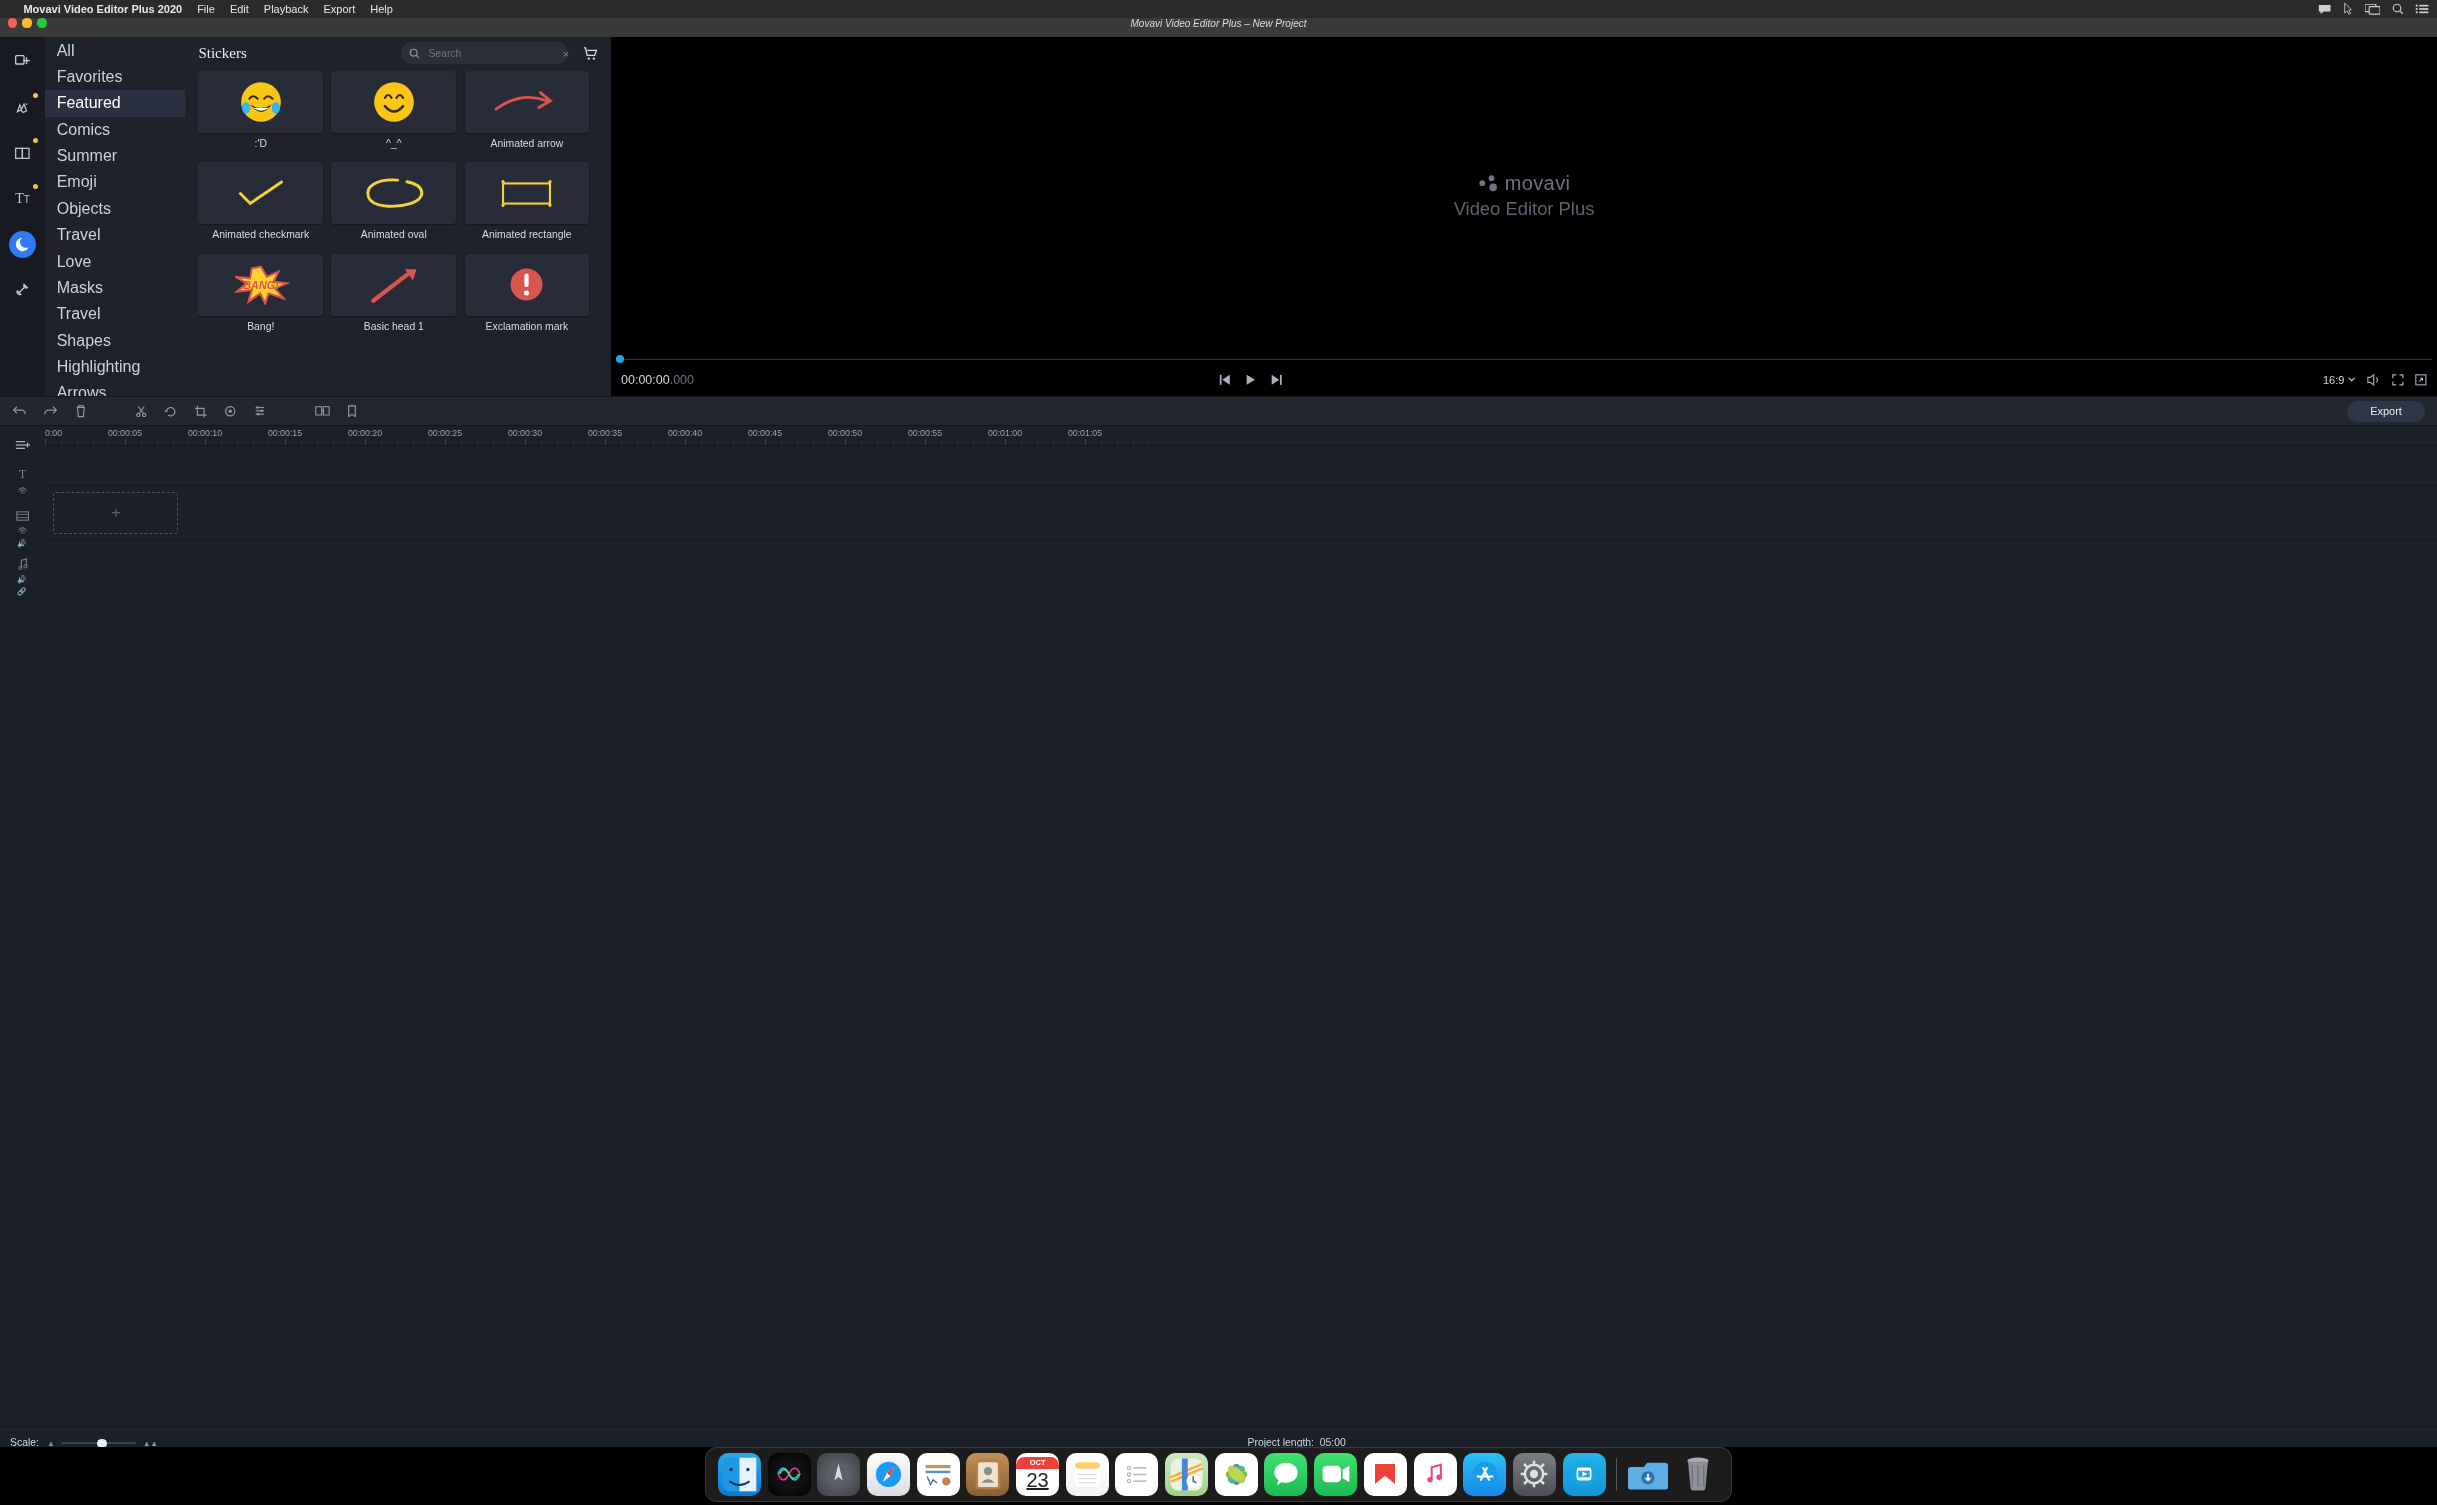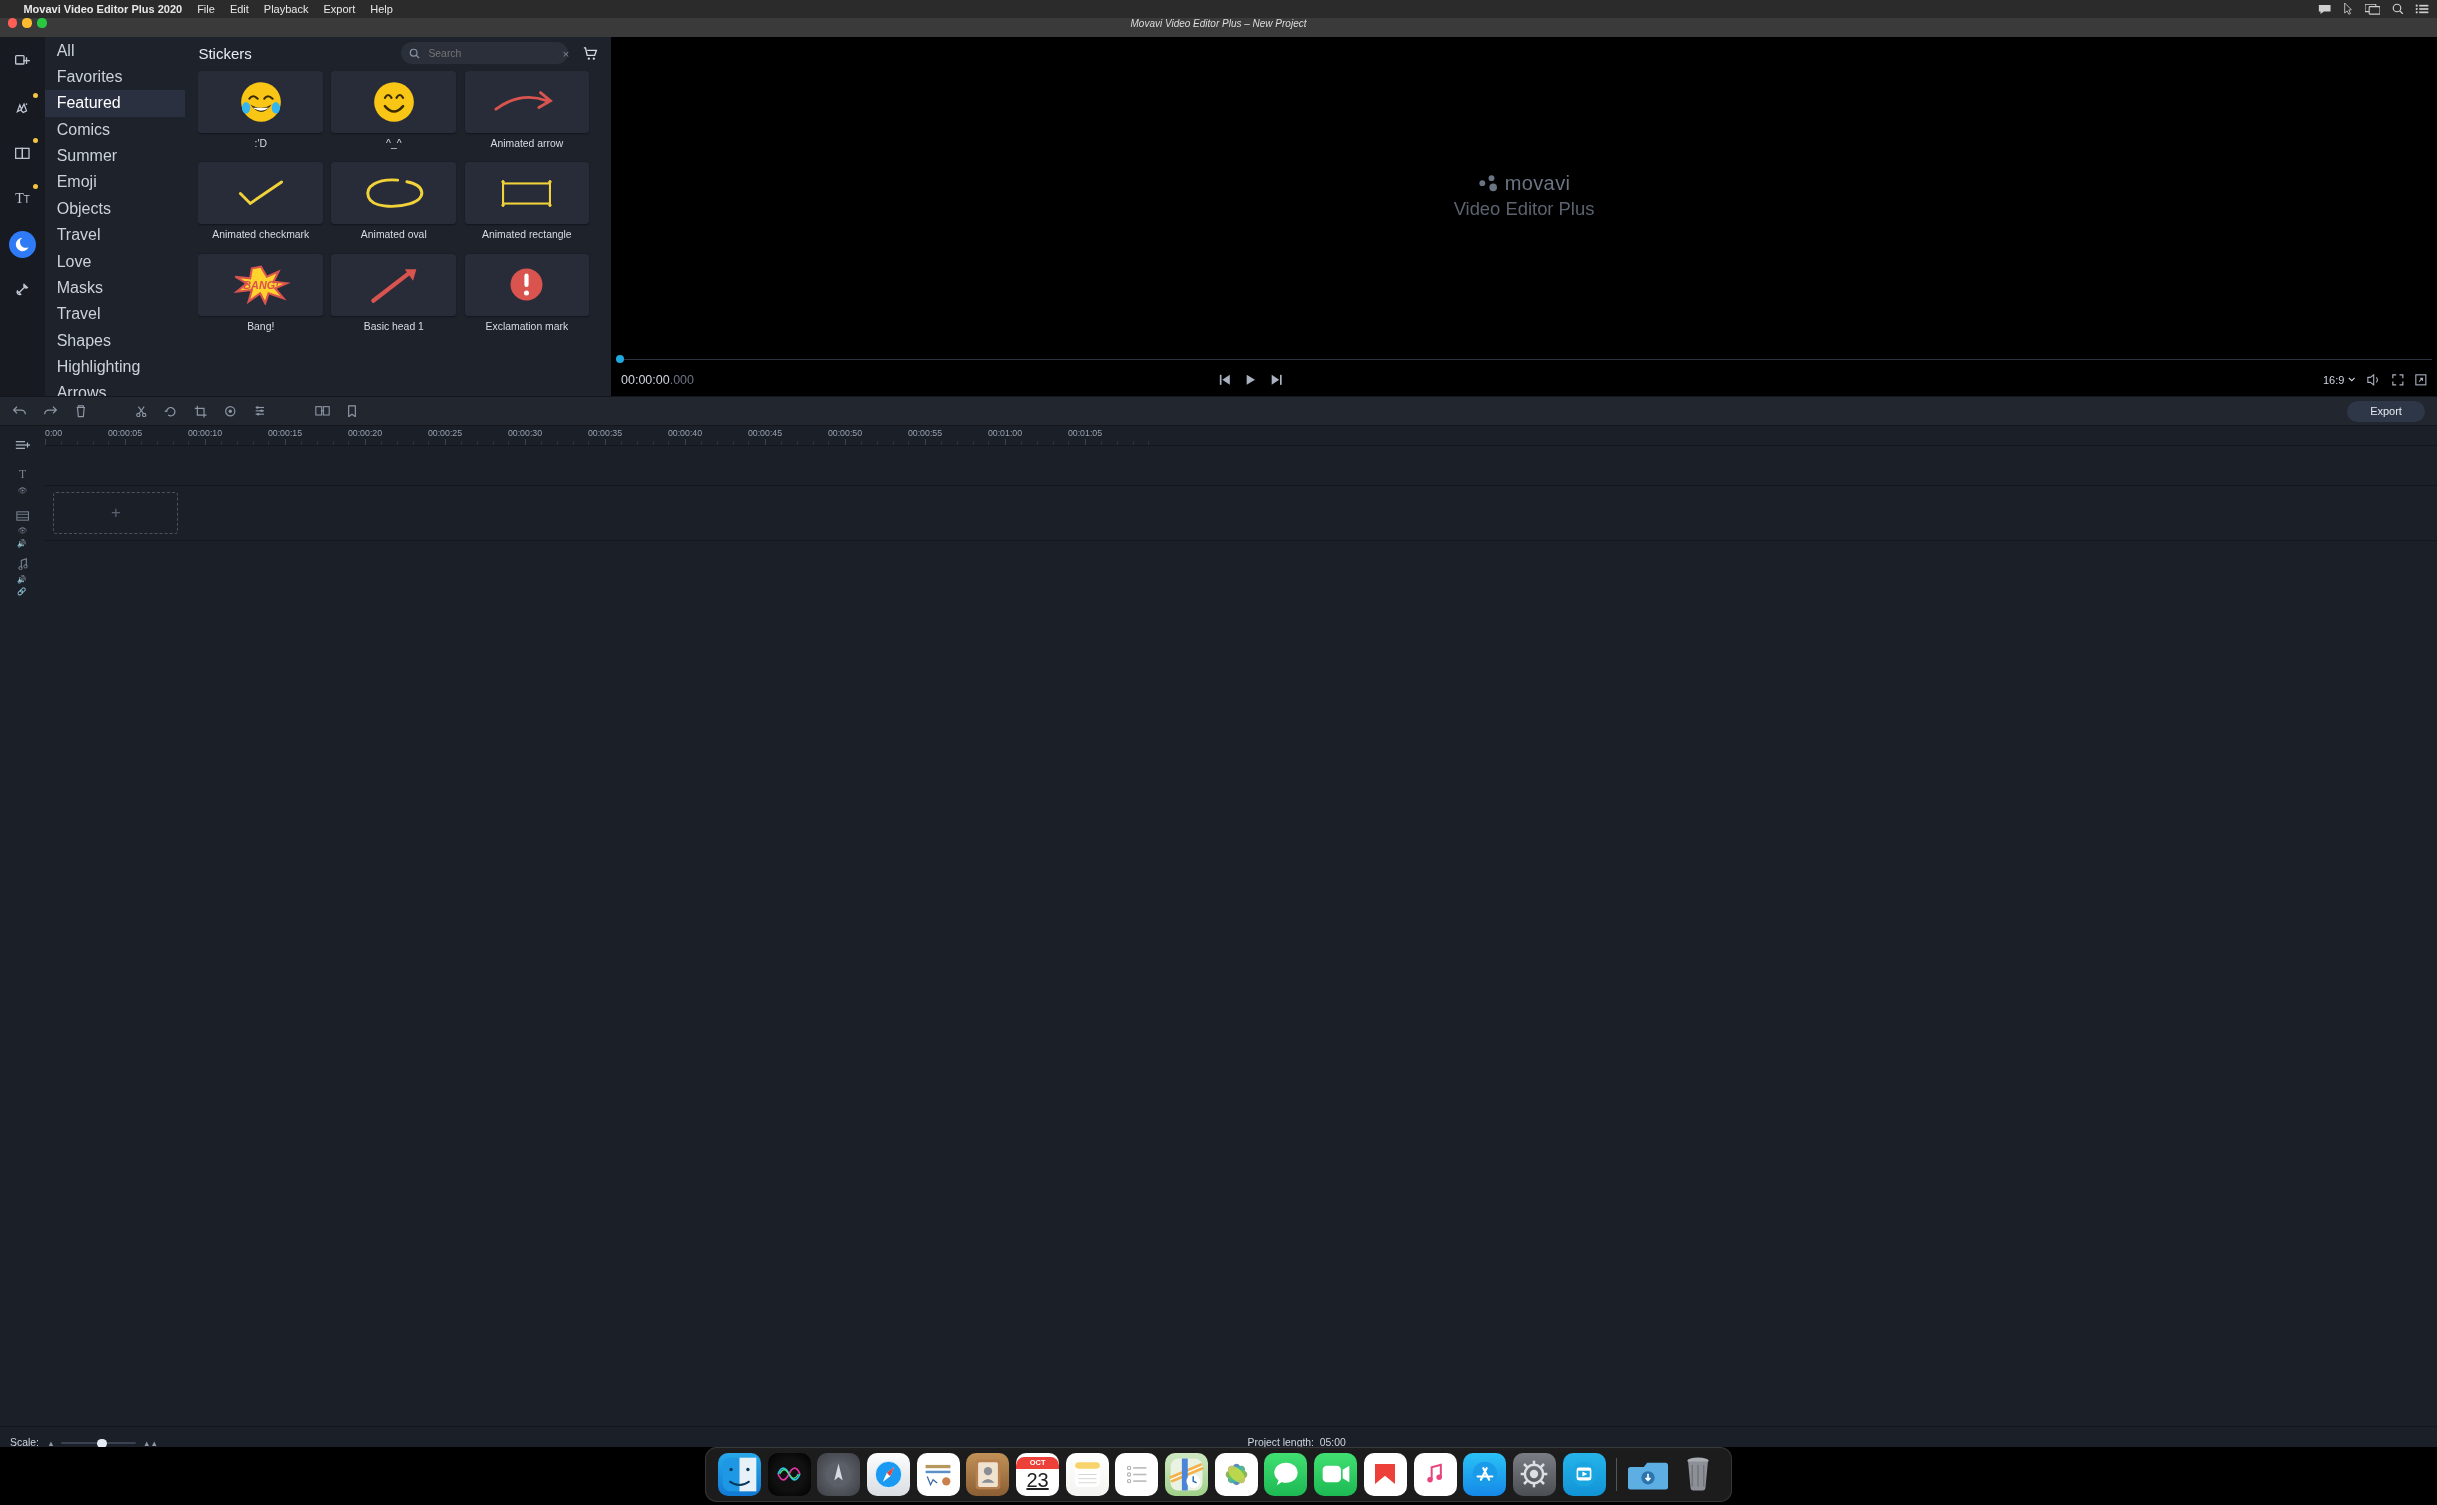--- a/index.html
+++ b/index.html
@@ -48,21 +48,21 @@
 .sidebar-item {
   padding: 4.2px 11.7px; font-size: 16px; color: #cbd2dc; cursor: pointer;
 }
 .sidebar-item.active { background: #2a3040; color: #fff; font-weight:500; }
 
 
 .panel {
   flex: 0 0 426px; background: #1e222b; display:flex; flex-direction:column; padding: 5px 13.4px 0 13.4px; position:relative;
 }
 .panel-head { display:flex; align-items:center; gap:10px; margin-bottom:6.7px; }
-.panel-title { color:#e8ecf3; font-size:15px; font-weight:500; flex:0 0 auto; margin-right:auto; }
+.panel-title { color:#e8ecf3; font-size:15px; font-weight:500; flex:0 0 auto; margin-right:auto;font-family:Liberation Serif, serif; }
 .searchbox {
   display:flex; align-items:center; background:#2a2f3a; border-radius:11.7px; padding:0 8.4px; height:22px; width:167px;
 }
 .searchbox input { background:transparent; border:0; outline:0; color:#cfd5e0; font-size:10.4px; flex:1; padding-left:8.4px; }
 .searchbox .clear { color:#7c8392; font-size:11.7px; cursor:pointer; }
 .cart-icon { color:#d6dbe4; cursor:pointer; margin-left:5px; }
 .sticker-grid { display:grid; grid-template-columns: repeat(3, 1fr); gap: 13.4px 8.4px; overflow-y:auto; padding-right:8.4px; }
 .sticker-grid::-webkit-scrollbar { width:5px; }
 .sticker-grid::-webkit-scrollbar-thumb { background:#3c4352; border-radius:2.5px; }
 .stk { display:flex; flex-direction:column; align-items:center; gap:5px; cursor:pointer; }

